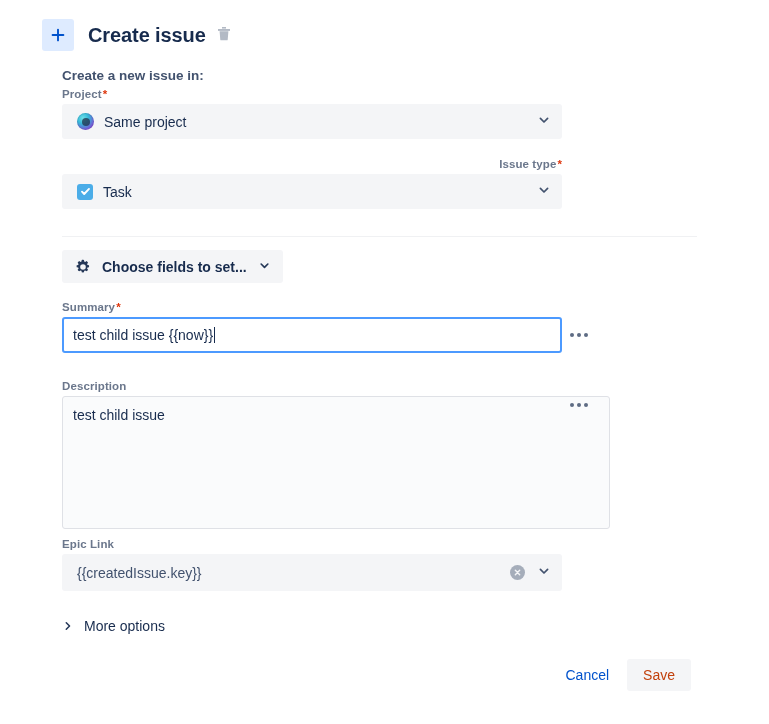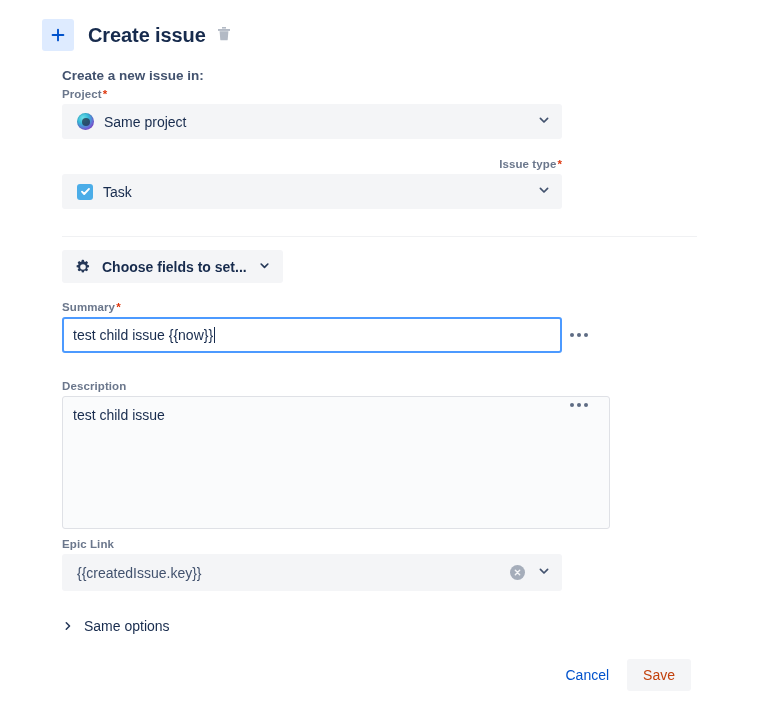--- a/index.html
+++ b/index.html
@@ -375,21 +375,21 @@
       </span>
     </div>
   </div>
 
   <div class="more-options">
     <span class="chev-right">
       <svg width="12" height="12" viewBox="0 0 14 14">
           <path d="M5 3.2 8.8 7 5 10.8" stroke="#253858" stroke-width="1.8" fill="none" stroke-linecap="round" stroke-linejoin="round"></path>
         </svg>
     </span>
-    <span>Same options</span>
+    <span>More options</span>
   </div>
 
   <div class="footer">
     <button class="btn-cancel">Cancel</button>
     <button class="btn-save">Save</button>
   </div>
 
 </div>
 
 </body></html>

